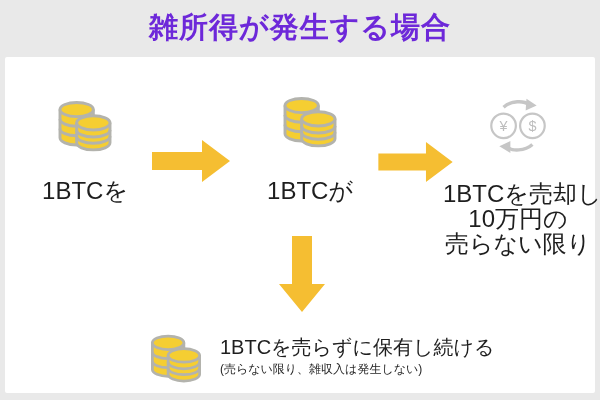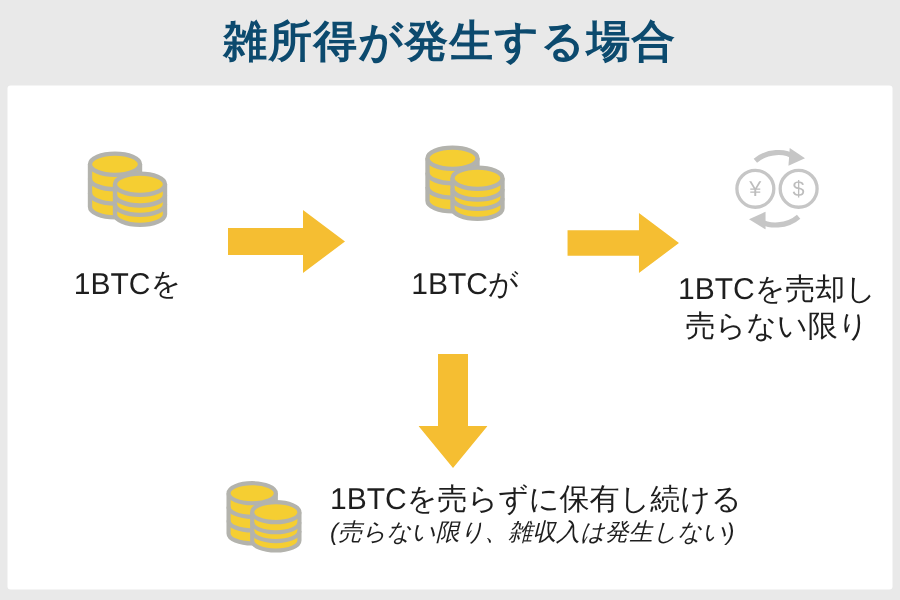--- a/index.html
+++ b/index.html
@@ -7,46 +7,46 @@
     width:600px;height:400px;
     font-family:"Liberation Sans",sans-serif;
     background:#e9e9e9;
     overflow:hidden;
   }
   .canvas{position:relative;width:600px;height:400px;background:#e9e9e9;}
   .title{
     position:absolute;top:8px;left:0;width:600px;
     text-align:center;
     font-size:29px;font-weight:700;letter-spacing:1px;
-    color:#0c4a6e;
+    color:#6d28d9;
   }
   .panel{
     position:absolute;left:5px;top:57px;width:590px;height:336px;
     background:#ffffff;border-radius:2px;
   }
   .step{position:absolute;text-align:center;color:#1e1e1e;}
   .step .icon-wrap{display:block;margin:0 auto;}
-  .step .lines{font-size:20px;line-height:25px;white-space:nowrap;}
+  .step .lines{font-size:24px;line-height:25px;white-space:nowrap;}
   .step-1{left:5px;top:40px;width:150px;}
   .step-1 .lines{margin-top:26px;}
   .step-2{left:215px;top:36px;width:180px;}
   .step-2 .lines{margin-top:30px;}
   .step-3{left:438px;top:40px;width:150px;}
   .step-3 .lines{margin-top:28px;}
   .arrow{position:absolute;}
   .arrow-1{left:147px;top:83px;}
   .arrow-2{left:368px;top:85px;}
   .arrow-down{left:274px;top:179px;}
   .hold{
-    position:absolute;left:141px;top:260px;
+    position:absolute;left:141px;top:274px;
     display:flex;align-items:flex-start;color:#1e1e1e;
   }
   .hold-text{margin-left:14px;margin-top:3px;white-space:nowrap;}
   .hold-line1{font-size:20px;line-height:26px;}
-  .hold-line2{font-size:16px;line-height:19px;font-style:italic;}
+  .hold-line2{font-size:12px;line-height:19px;}
 </style>
 </head>
 <body>
 
 <svg width="0" height="0" style="position:absolute" aria-hidden="true">
   <symbol id="coin-stack" viewBox="0 0 72 66">
     <g stroke="#b3b3ad" stroke-width="3.5" fill="#f5ce32" stroke-linejoin="round">
       <path d="M6 15 L6 49 A20 8.5 0 0 0 46 49 L46 15"></path>
       <ellipse cx="26" cy="15" rx="20" ry="8.5"></ellipse>
       <path d="M6 26.5 A20 8.5 0 0 0 46 26.5" fill="none"></path>
@@ -99,20 +99,21 @@
           <path d="M28 12 C 37 4, 52 4, 58 9" stroke-width="4"></path>
           <path d="M62 56 C 53 64, 38 64, 32 59" stroke-width="4"></path>
         </g>
         <polygon points="55,2 67,10 54,16" fill="#c6c6c6"></polygon>
         <polygon points="36,52 23,58 36,66" fill="#c6c6c6"></polygon>
         <text x="28" y="40" font-size="17" text-anchor="middle" fill="#bdbdbd">¥</text>
         <text x="62" y="40" font-size="17" text-anchor="middle" fill="#bdbdbd">$</text>
       </svg>
       <div class="lines">
         <div>1BTCを売却し</div>
+        <div>10万円の</div>
         <div>売らない限り</div>
       </div>
     </div>
 
     <svg class="arrow arrow-down" width="46" height="76" viewBox="0 0 46 76">
       <polygon points="13,0 33,0 33,48 46,48 23,76 0,48 13,48" fill="#f5be32"></polygon>
     </svg>
 
     <div class="hold">
       <svg width="60" height="52" viewBox="0 0 72 66">

